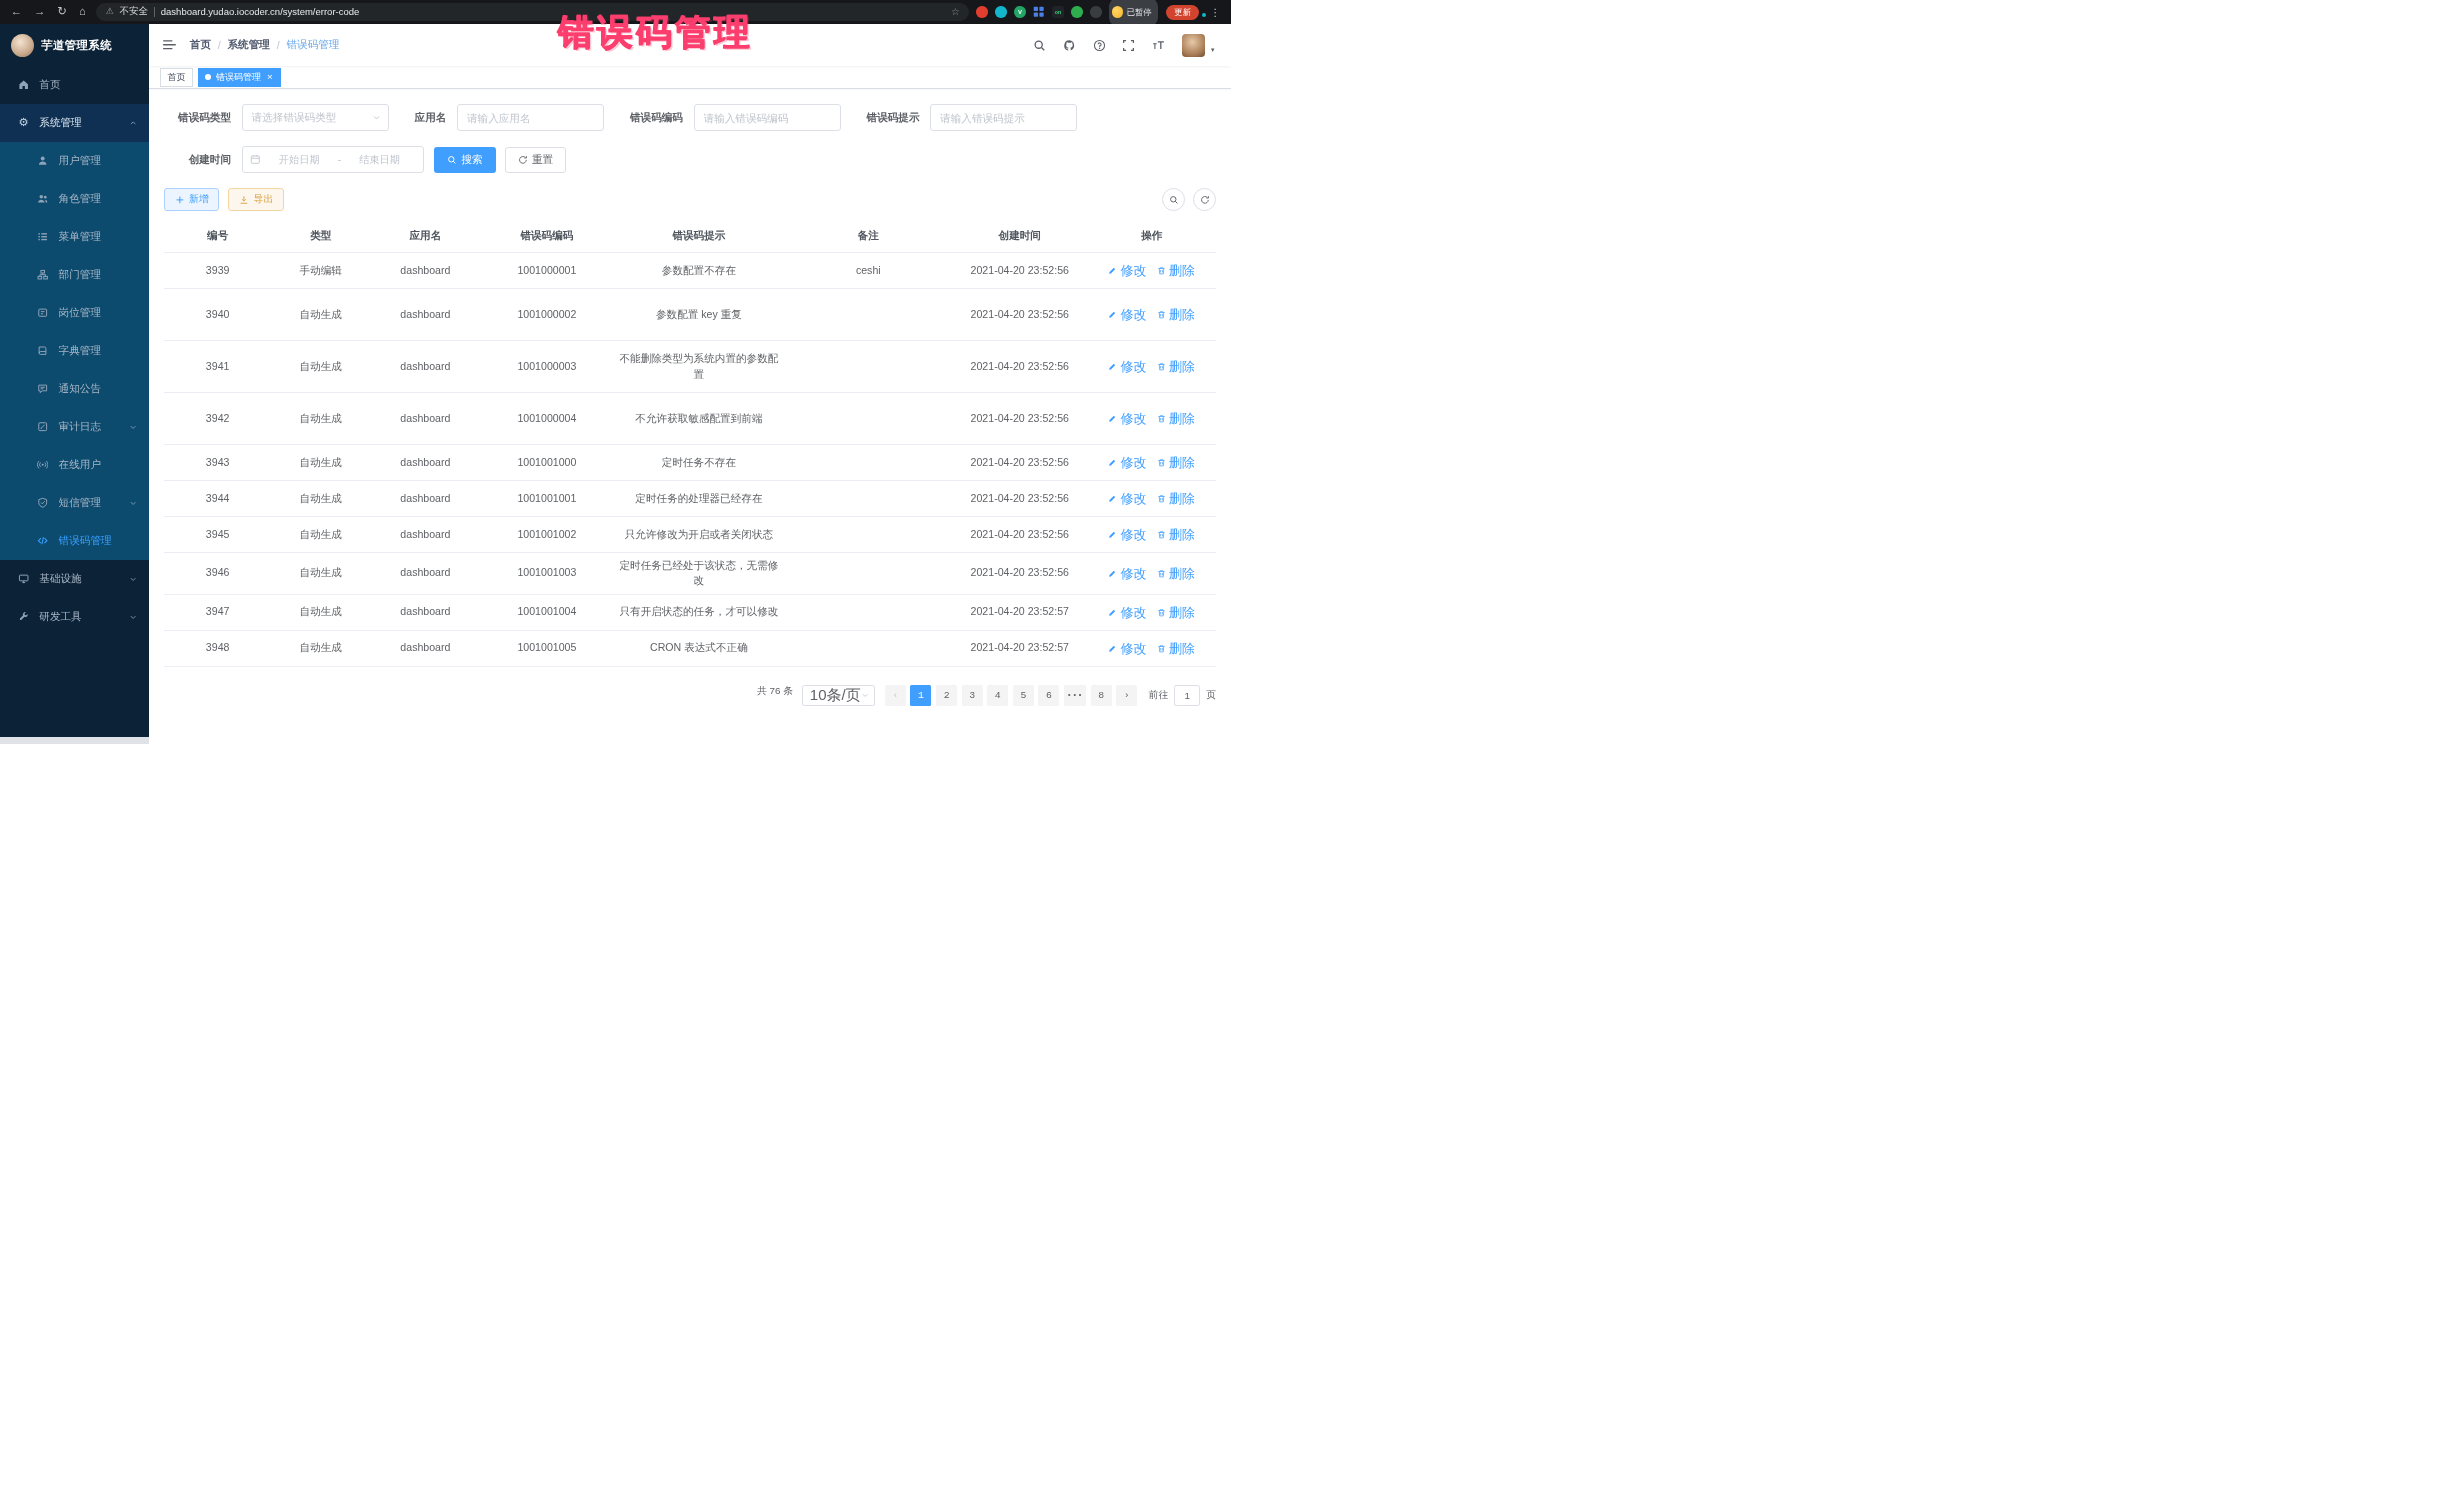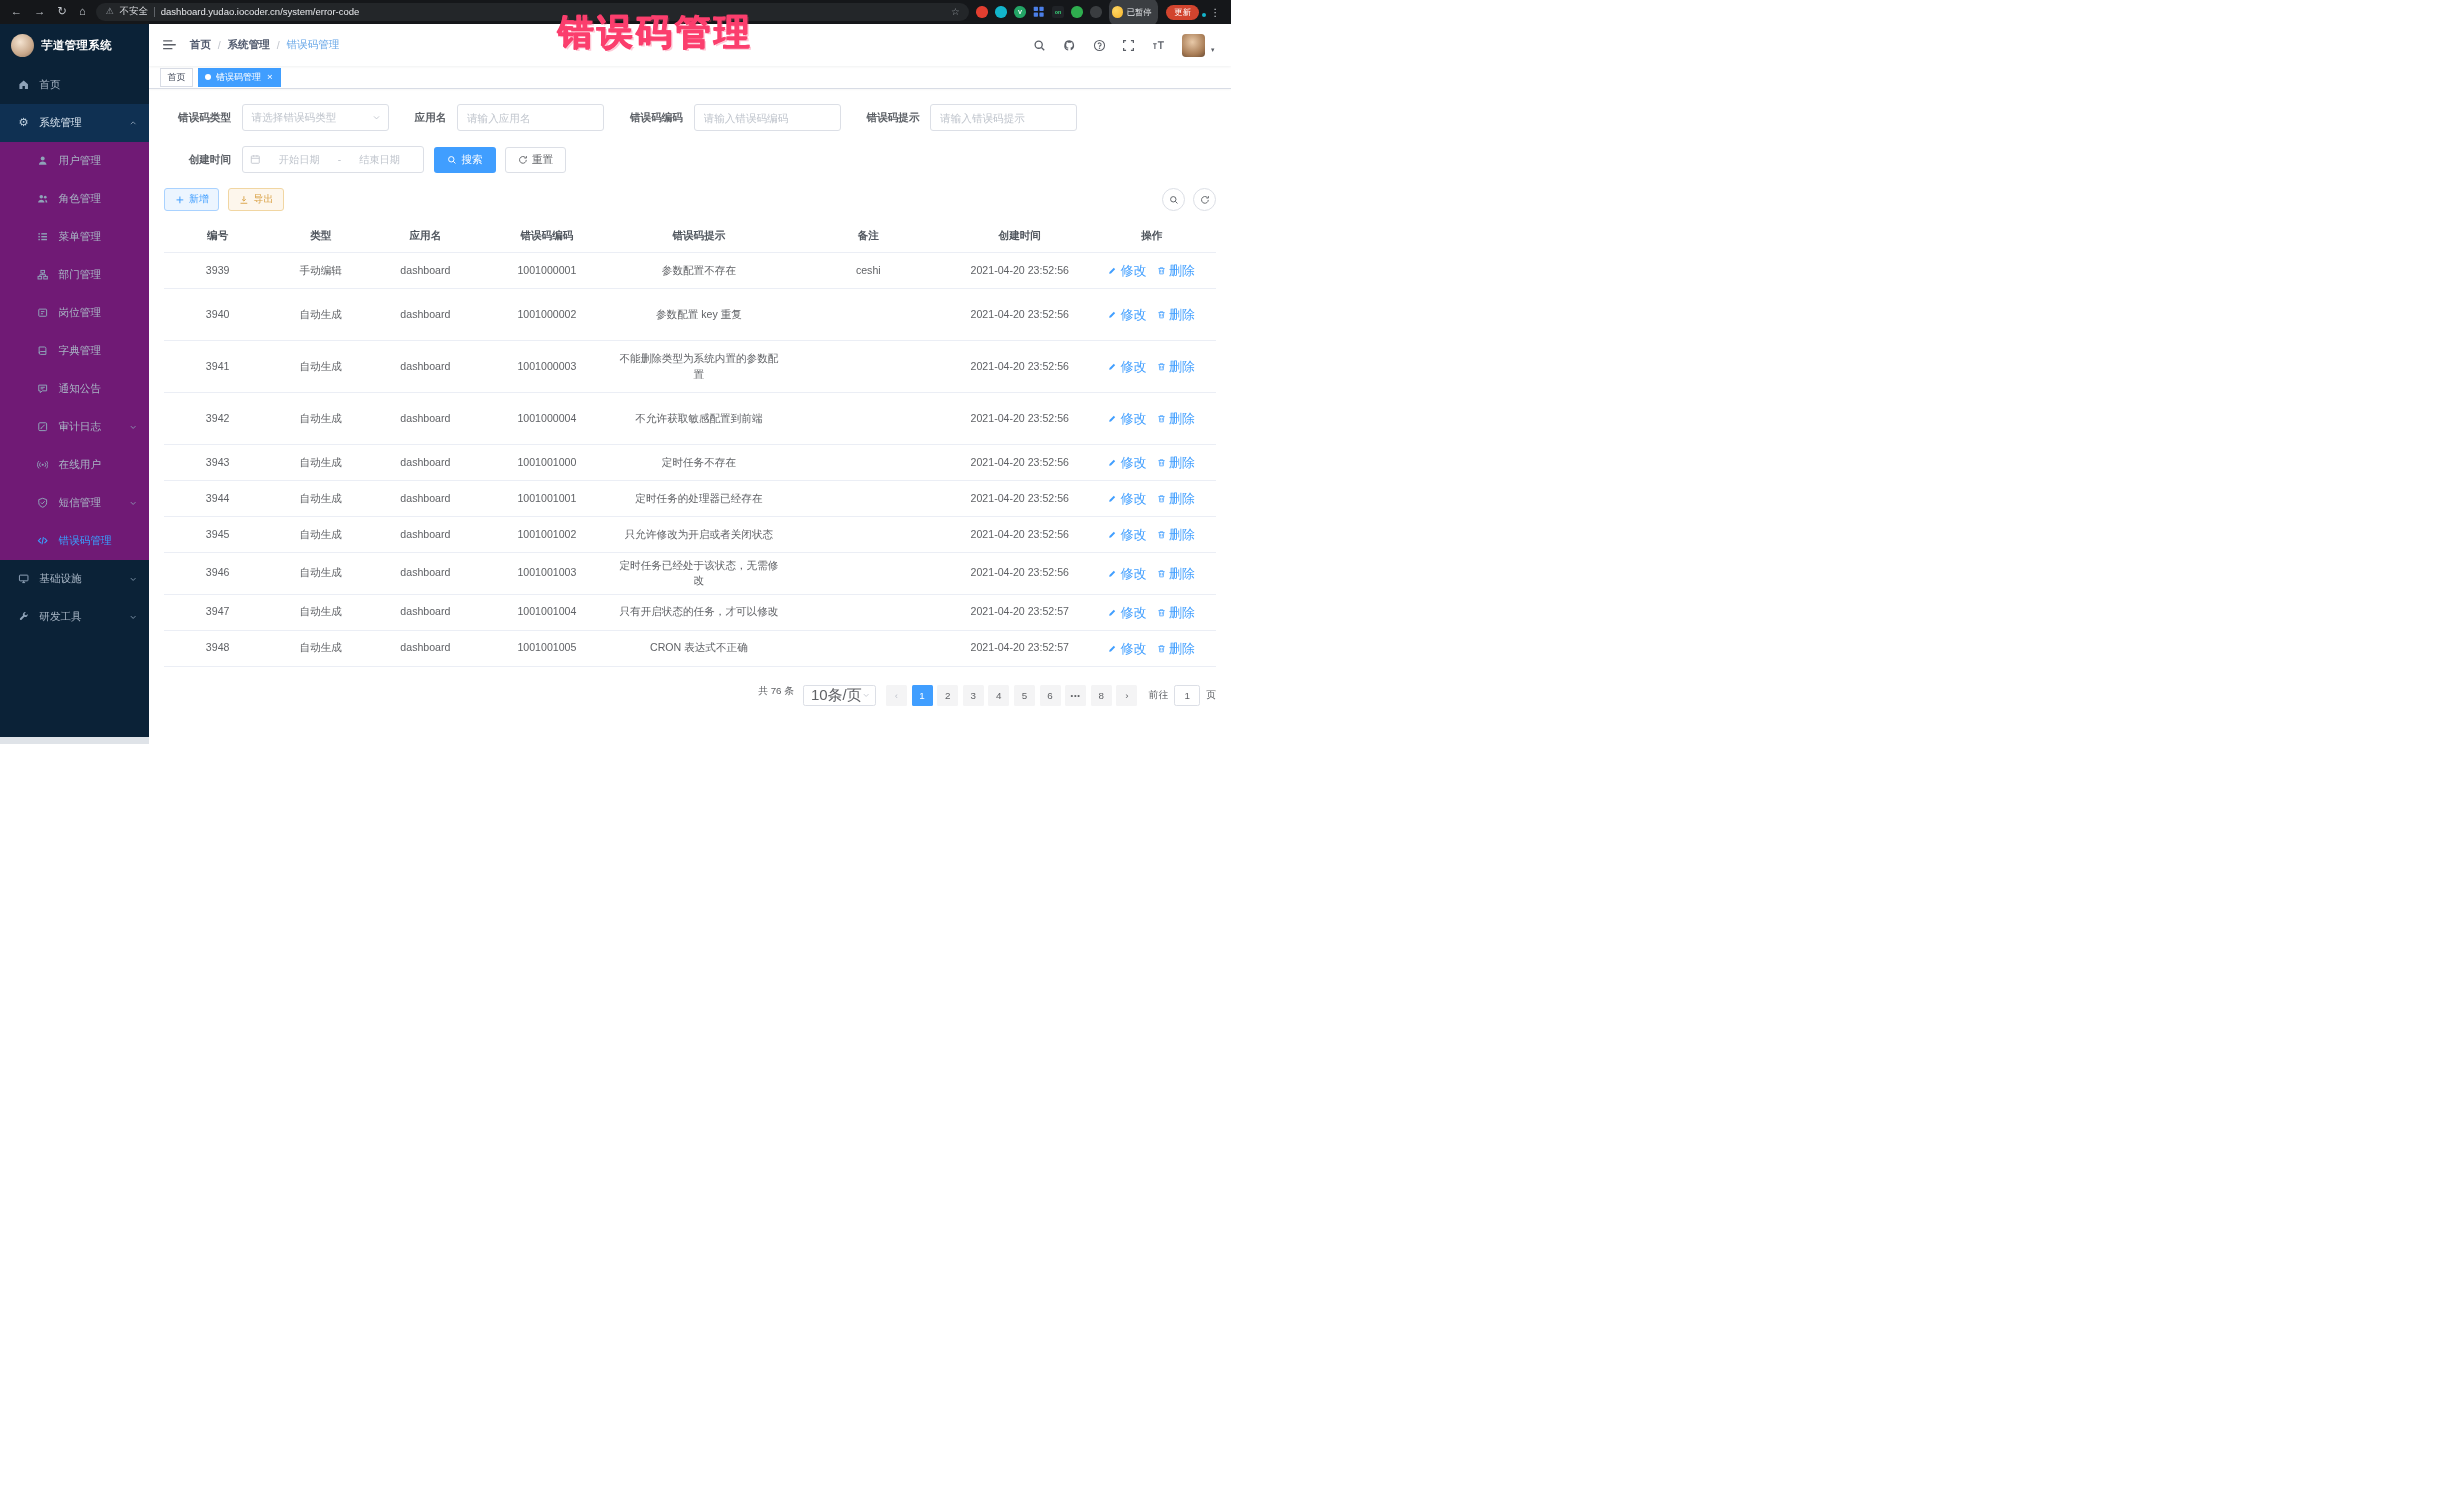--- a/index.html
+++ b/index.html
@@ -1,20 +1,20 @@
 <!DOCTYPE html>
 <html style="font-size:12px"><head>
 <meta charset="utf-8">
 <style>
 *{box-sizing:border-box;margin:0;padding:0}
 html,body{width:1231px;height:744px}
 body{font-family:"Liberation Sans","DejaVu Sans",sans-serif;background:#fff;overflow:hidden;position:relative;font-size:10.6px;color:#606266}
 .icon{display:inline-flex;align-items:center;justify-content:center;line-height:1}
 .icon svg{width:1em;height:1em;display:block}
-button{font-family:Liberation Sans, sans-serif;cursor:pointer}
+button{font-family:Liberation Mono, monospace;cursor:pointer}
 a{cursor:pointer;text-decoration:none}
 
 
 .browser-bar{height:24px;background:#15171a;display:flex;align-items:center;padding:0 7.6px;gap:7.6px;color:#c2c6cb}
 .bnav{display:flex;gap:12px;align-items:center;padding:0 3px}
 .bnav .icon{font-size:11.4px;color:#c2c6cb;cursor:pointer}
 .addr{flex:1;height:17.4px;background:#232629;border-radius:9px;display:flex;align-items:center;padding:0 9px;gap:6px;font-size:9.5px;min-width:0;cursor:text}
 .addr .warn{font-size:9px;color:#9aa0a6}
 .addr .sec{color:#dadce0;white-space:nowrap}
 .addr .vdiv{width:0.8px;height:9.8px;background:#5f6368}
@@ -31,21 +31,21 @@
 .kebab::after{content:"";position:absolute;left:-5.3px;bottom:0.8px;width:4.5px;height:4.5px;border-radius:50%;background:#12b5cb}
 
 
 .app{display:flex;height:720px}
 .sidebar{width:149px;background:#0b2237;position:relative;flex-shrink:0;overflow:hidden}
 .logo-row{height:42px;display:flex;align-items:center;gap:7.6px;padding:0 10.6px}
 .logo-avatar{width:23px;height:23px;border-radius:50%;background:radial-gradient(circle at 40% 35%,#f4e3d0,#c9a98c 60%,#8d705a);flex-shrink:0}
 .logo-title{color:#fff;font-size:11.4px;font-weight:700;letter-spacing:0.4px;white-space:nowrap}
 .menu-item{height:38px;display:flex;align-items:center;gap:9px;padding:0 12px 0 16.7px;color:#a9b7c6;font-size:10.6px;cursor:pointer;white-space:nowrap}
 .menu-item .mi{font-size:11.4px;width:13.6px;color:#8fa3b8;flex-shrink:0}
-.menu-item.lvl2{padding-left:36px;background:#701a75}
+.menu-item.lvl2{padding-left:36px;background:#0c4a6e}
 .menu-item.open{background:#0f3052;color:#dce7f2}
 .menu-item.open .mi{color:#c3d3e2}
 .menu-item.active{color:#39a0ff}
 .menu-item.active .mi{color:#39a0ff}
 .chev{margin-left:auto;font-size:8.3px;color:#8fa3b8}
 .sidebar-footer{position:absolute;bottom:0;left:0;width:100%;height:6.8px;background:#dfe3e8}
 
 .main{flex:1;display:flex;flex-direction:column;min-width:0}
 .topbar{height:42px;background:#fff;display:flex;align-items:center;box-shadow:0 0.8px 3px rgba(0,21,41,.08);position:relative;z-index:3}
 .hamburger{padding:0 13.6px;color:#5a5e66;font-size:13.6px;cursor:pointer}

